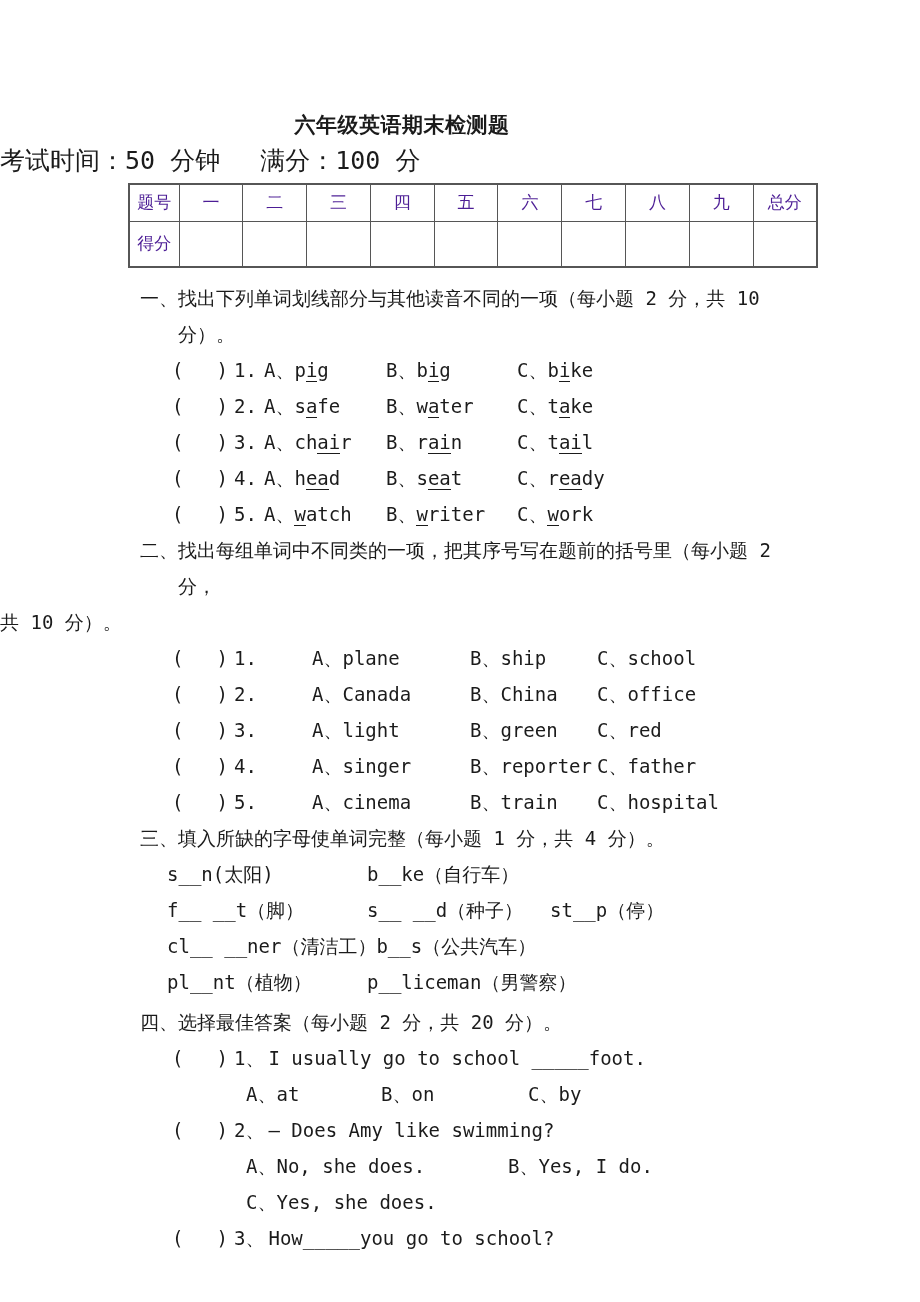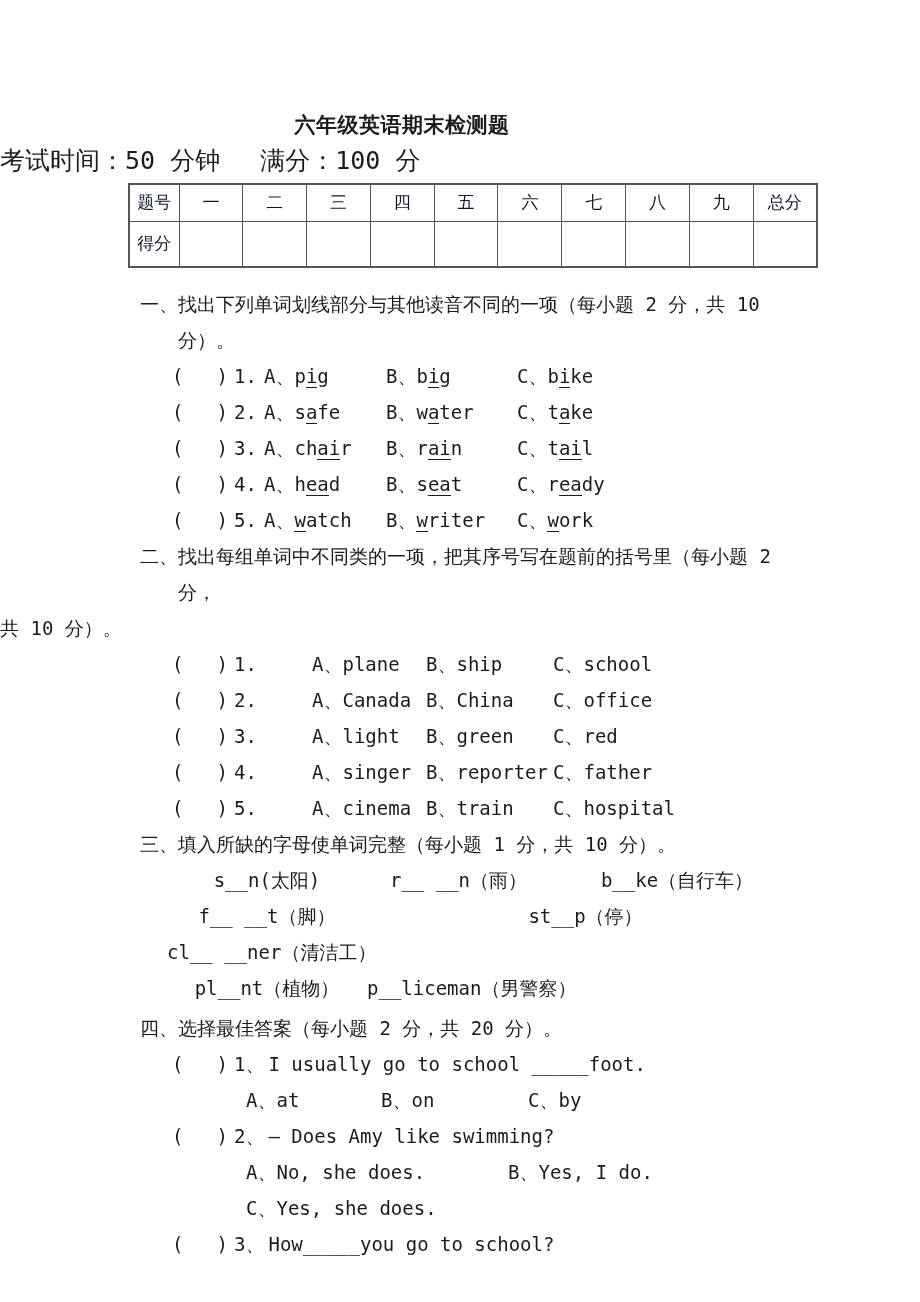--- a/index.html
+++ b/index.html
@@ -10,45 +10,45 @@
     color:#1b1b1b;
     -webkit-font-smoothing:antialiased;
   }
   .page { position:relative; width:804px; height:1302px; padding-top:110px; font-size:19px; }
 
   .title { text-align:center; font-size:21px; font-weight:bold; line-height:30px; letter-spacing:0.5px; }
   .meta  { text-align:left; font-size:25px; line-height:30px; margin-top:6px; }
 
   table.score {
     border-collapse:collapse; table-layout:fixed;
-    margin:7px 0 18px 128px; width:690px;
-    font-size:17px; color:#0f172a;
+    margin:7px 0 12px 128px; width:690px;
+    font-size:17px; color:#4c1d95;
     border:2px solid #565656;
     font-family:Liberation Serif, serif;
   }
   table.score td { border:1px solid #565656; text-align:center; vertical-align:middle; }
   table.score tr.hdr td { height:37px; }
   table.score tr.scr td { height:46px; }
 
   .sec { margin-top:0; }
   .sec-head { display:flex; margin-left:140px; line-height:36px; }
   .sec-head .lbl { flex:0 0 auto; white-space:nowrap; }
   .sec-head-cont { line-height:36px; }
   .mt10 { margin-top:10px; }
   .mt4  { margin-top:4px; }
 
   .qrow { display:flex; margin-left:172px; line-height:36px; }
   .br   { display:inline-flex; justify-content:space-between; flex:0 0 56px; width:56px; }
   .qnum { flex:0 0 30px; margin-left:6px; white-space:nowrap; }
   .opt  { white-space:nowrap; }
   .s1a  { flex:0 0 122px; } .s1b { flex:0 0 131px; }
-  .s2a  { flex:0 0 114px;margin-left:48px; } .s2b { flex:0 0 127px; }
+  .s2a  { flex:0 0 114px;margin-left:48px; } .s2b { flex:0 0 127px;margin-left:44px; }
   .u    { border-bottom:1.5px solid #1b1b1b; }
 
-  .s3row { display:flex; margin-left:167px; line-height:36px;text-align:center; }
+  .s3row { display:flex; margin-left:167px; line-height:36px; }
   .s3row .c1 { flex:0 0 200px; white-space:nowrap; }
   .s3row .c2 { flex:0 0 183px; white-space:nowrap; }
   .s3row .c3 { flex:1; white-space:nowrap; }
 
   .s4line { line-height:36px; }
   .qtext  { white-space:nowrap; margin-left:4px; }
   .s4opts { display:flex; margin-left:246px; line-height:36px;gap:42px; }
   .s4opts .oa  { flex:0 0 93px;  white-space:nowrap; }
   .s4opts .ob  { flex:0 0 105px; white-space:nowrap; }
   .s4opts .oa2 { flex:0 0 220px; white-space:nowrap; }
@@ -230,37 +230,38 @@
           <span class="opt s2a">A、cinema</span>
           <span class="opt s2b">B、train</span>
           <span class="opt">C、hospital</span>
         </div>
       </div>
   </div>
 
   <div class="sec">
     <div class="sec-head">
       <span class="lbl">三、</span>
-      <span>填入所缺的字母使单词完整（每小题 1 分，共 10 分）。</span>
+      <span>填入所缺的字母使单词完整（每小题 1 分，共 4 分）。</span>
     </div>
     <div>
 
         <div class="s3row">
           <span class="c1">s__n(太阳)</span>
-          <span class="c2">r__ __n（雨）</span>
           <span class="c3">b__ke（自行车）</span>
         </div>
 
         <div class="s3row">
           <span class="c1">f__ __t（脚）</span>
+          <span class="c2">s__ __d（种子）</span>
           <span class="c3">st__p（停）</span>
         </div>
 
         <div class="s3row">
           <span class="c1">cl__ __ner（清洁工）</span>
+          <span class="c2">b__s（公共汽车）</span>
           <span class="c3"></span>
         </div>
 
         <div class="s3row">
           <span class="c1">pl__nt（植物）</span>
           <span class="c2">p__liceman（男警察）</span>
           <span class="c3"></span>
         </div>
       </div>
   </div>

